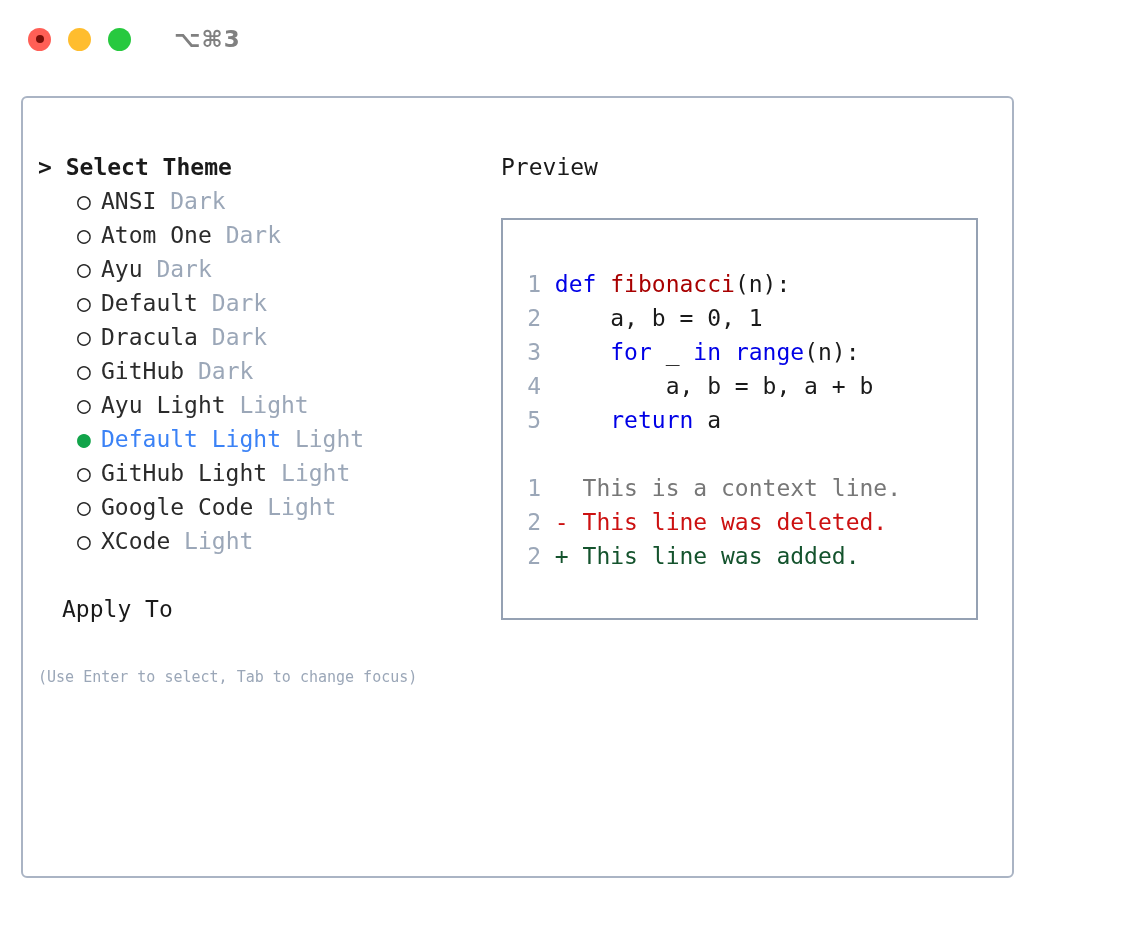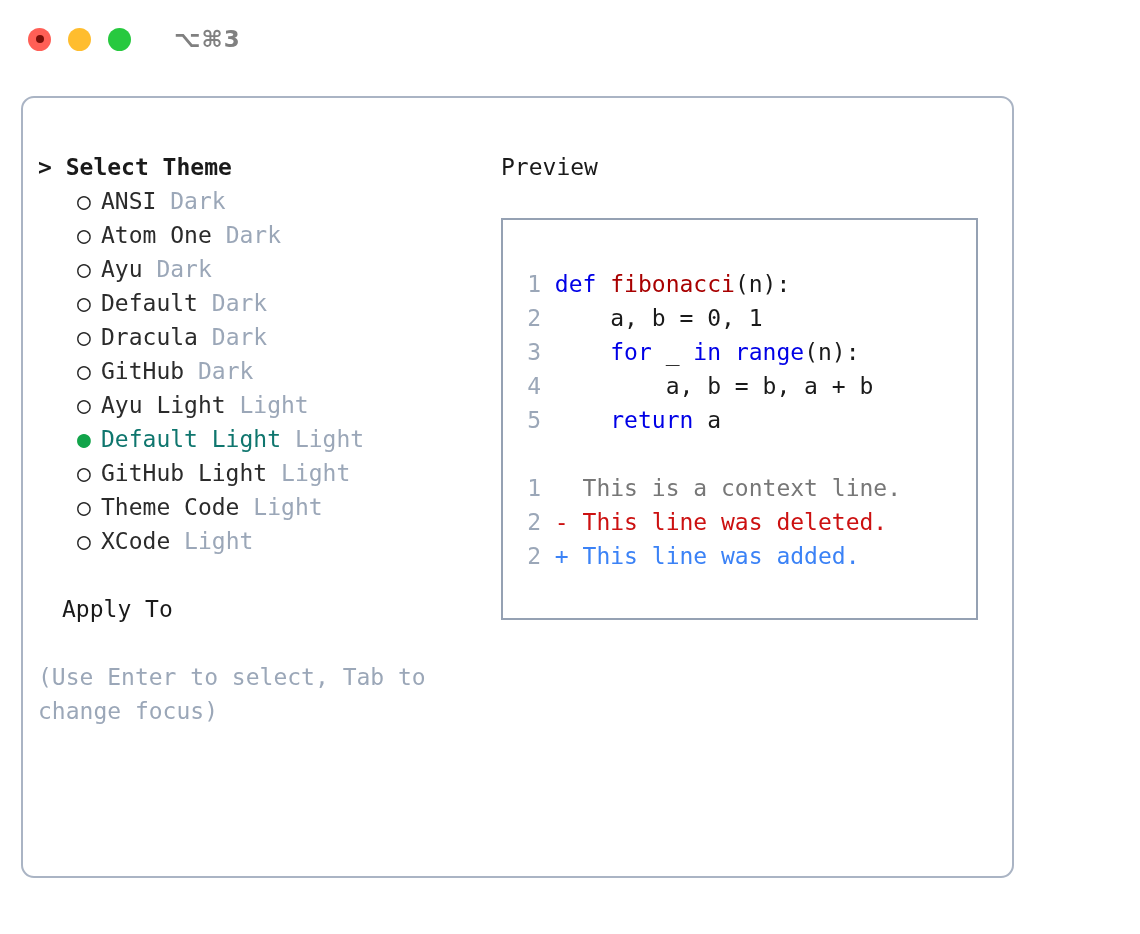--- a/index.html
+++ b/index.html
@@ -68,21 +68,21 @@
   }
 
   
   .panel {
     position: absolute;
     left: 21px;
     top: 96px;
     width: 993px;
     height: 782px;
     border: 2px solid #aab4c4;
-    border-radius: 13px;
+    border-radius: 6px;
     box-sizing: border-box;
     background: #ffffff;
   }
 
   .panel-inner {
     position: absolute;
     left: 0; top: 0;
     width: 100%;
     height: 100%;
   }
@@ -108,35 +108,35 @@
     white-space: pre;
     display: block;
     margin-left: 39px;
   }
   .marker {
     display: inline-block;
     width: 24px;
     color: #2b2b2b;
   }
   .row.selected .marker { color: #12a44a; }
-  .row.selected .label  { color: #0f766e; }
+  .row.selected .label  { color: #3b82f6; }
   .label { color: #2b2b2b; }
   .tag   { color: #9ba7b8; }
 
   .section-head {
     font-size: 23px;
     line-height: 34px;
     color: #1a1a1a;
     white-space: pre;
     padding-left: 24px;
   }
   .spacer { height: 34px; }
   .hint {
     margin-top: 34px;
-    font-size: 23px;
+    font-size: 15px;
     line-height: 34px;
     color: #9ba7b8;
     width: 400px;
   }
 
   
   .right-col {
     position: absolute;
     left: 478px;
     top: 52px;
@@ -170,21 +170,21 @@
     color: #9ba7b8;
     display: inline-block;
     width: 24px;
     text-align: right;
   }
   .kw   { color: #0000e6; text-align: center; }
   .fn   { color: #a80000; }
   .pl   { color: #1a1a1a; }
   .ctx  { color: #777777; }
   .del  { color: #cc1111; }
-  .add  { color: #3b82f6; }
+  .add  { color: #14532d; }
   .blank-line { height: 34px; }
 </style>
 </head>
 <body>
 
 <div class="window">
 
   <div class="titlebar">
     <div class="dots">
       <span class="dot dot-close"></span>
@@ -202,21 +202,21 @@
         <div id="theme-list">
             <div class="row"><span class="marker">○</span><span class="label">ANSI</span><span> </span><span class="tag">Dark</span></div>
             <div class="row"><span class="marker">○</span><span class="label">Atom One</span><span> </span><span class="tag">Dark</span></div>
             <div class="row"><span class="marker">○</span><span class="label">Ayu</span><span> </span><span class="tag">Dark</span></div>
             <div class="row"><span class="marker">○</span><span class="label">Default</span><span> </span><span class="tag">Dark</span></div>
             <div class="row"><span class="marker">○</span><span class="label">Dracula</span><span> </span><span class="tag">Dark</span></div>
             <div class="row"><span class="marker">○</span><span class="label">GitHub</span><span> </span><span class="tag">Dark</span></div>
             <div class="row"><span class="marker">○</span><span class="label">Ayu Light</span><span> </span><span class="tag">Light</span></div>
             <div class="row selected"><span class="marker">●</span><span class="label">Default Light</span><span> </span><span class="tag">Light</span></div>
             <div class="row"><span class="marker">○</span><span class="label">GitHub Light</span><span> </span><span class="tag">Light</span></div>
-            <div class="row"><span class="marker">○</span><span class="label">Theme Code</span><span> </span><span class="tag">Light</span></div>
+            <div class="row"><span class="marker">○</span><span class="label">Google Code</span><span> </span><span class="tag">Light</span></div>
             <div class="row"><span class="marker">○</span><span class="label">XCode</span><span> </span><span class="tag">Light</span></div>
           </div>
 
         <div class="spacer"></div>
 
         <div class="section-head">Apply To</div>
 
         <div class="hint">(Use Enter to select, Tab to change focus)</div>
       </div>
 

